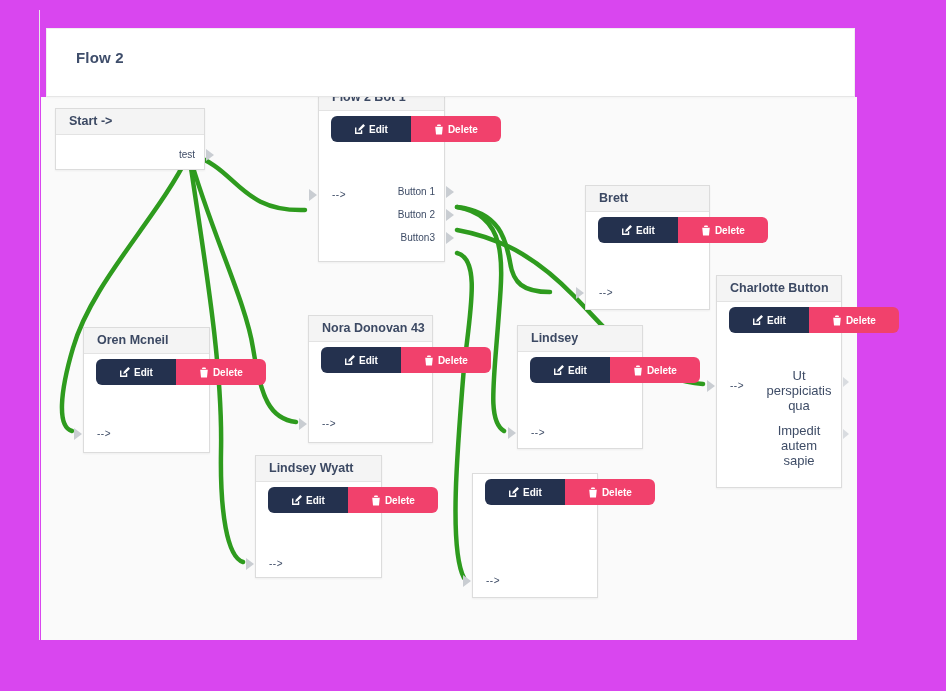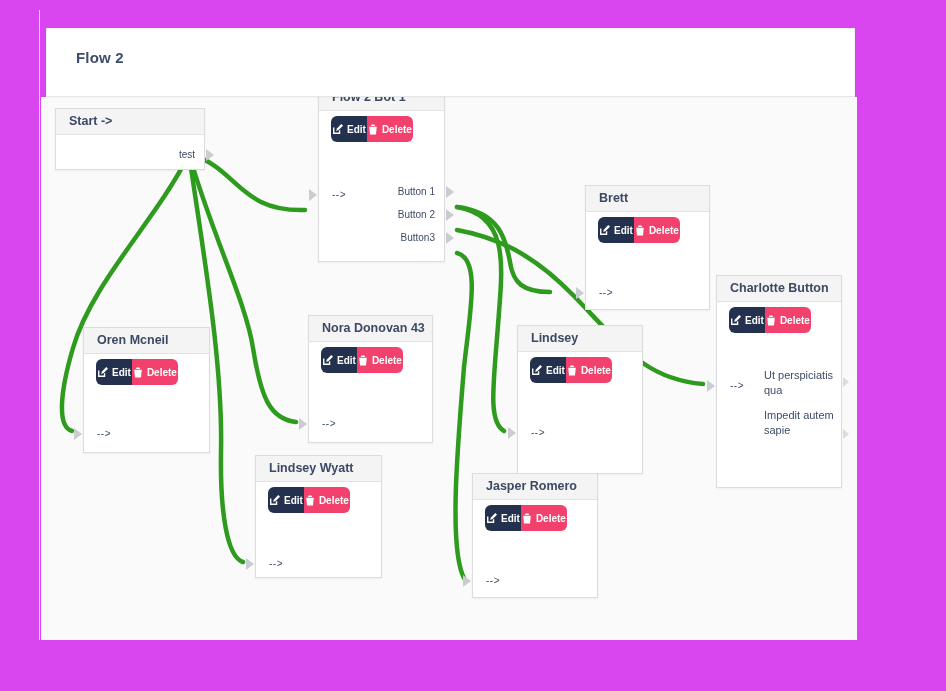--- a/index.html
+++ b/index.html
@@ -17,27 +17,27 @@
 
   svg.wires { position:absolute; left:0; top:0; width:946px; height:691px; z-index:1; }
   svg.wires path { stroke:#2e9b1e; stroke-width:4.5; fill:none; stroke-linecap:round; }
 
   .node { position:absolute; background:#fff; border:1px solid #dcdcdc; z-index:2;
           box-shadow:0 1px 2px rgba(0,0,0,.05); }
   .node-header { height:26px; line-height:25px; background:#f4f4f4; border-bottom:1px solid #e3e3e3;
                  padding:0 13px; font-size:12.5px; font-weight:bold; color:#3c4963; white-space:nowrap; overflow:hidden; }
   .btn-row { display:flex; margin:5px 0 0 12px; }
   .btn { height:26px; display:flex; align-items:center; gap:4px; font-size:10px; font-weight:bold;
-         color:#fff; padding:0 1px; border:none; cursor:pointer; font-family:"Liberation Sans",sans-serif; }
+         color:#fff; padding:0 23px; border:none; cursor:pointer; font-family:"Liberation Sans",sans-serif; }
   .btn.edit { background:#24314e; border-radius:6px 0 0 6px; }
   .btn.delete { background:#f1416c; border-radius:0 6px 6px 0; }
 
   .in-label  { position:absolute; left:13px; font-size:10px; line-height:14px; color:#3e4c66; letter-spacing:.5px; }
   .out-label { position:absolute; right:9px; font-size:10px; line-height:14px; color:#3e4c66; text-align:right; white-space:nowrap; }
-  .out-block { position:absolute; right:7px; width:70px; font-size:11px; line-height:15px; color:#3e4c66; text-align:left; }
+  .out-block { position:absolute; right:7px; width:70px; font-size:13px; line-height:15px; color:#3e4c66; text-align:center; }
   .out-block .grp { margin-bottom:10px; }
 
   .port { position:absolute; width:0; height:0;
           border-top:6px solid transparent; border-bottom:6px solid transparent; border-left:8px solid #c9cdd2; }
   .port.in  { left:-10px; }
   .port.out { right:-10px; }
   .port.small { border-top-width:5px; border-bottom-width:5px; border-left-width:6px; border-left-color:#d9dce0; right:-8px; }
 </style>
 </head>
 <body>
@@ -179,21 +179,21 @@
         <svg width="10" height="11" viewBox="0 0 12 14">
             <path fill="#fff" d="M1.2 3.5h9.6L9.8 13.5H2.2zM4.2 0.5h3.6l.9 2H3.3z"></path>
           </svg>
         <span>Delete</span>
       </button>
     </div>
     <div class="in-label" style="top:101px;">--&gt;</div>
     <div class="port in" style="top:102px;"></div>
   </div>
 
-  <div class="node" style="left:517px; top:325px; width:126px; height:149px;">
+  <div class="node" style="left:517px; top:325px; width:126px; height:124px;">
     <div class="node-header">Lindsey</div>
     <div class="btn-row">
       <button class="btn edit">
         <svg width="11" height="11" viewBox="0 0 16 16">
             <path d="M2.5 5v8.5H11V9" stroke="#fff" stroke-width="2" fill="none"></path>
             <path d="M6 10l1.2-3.6L13.5 0 16 2.5 9.6 8.8z" fill="#fff"></path>
           </svg>
         <span>Edit</span>
       </button>
       <button class="btn delete">
@@ -222,21 +222,20 @@
             <path fill="#fff" d="M1.2 3.5h9.6L9.8 13.5H2.2zM4.2 0.5h3.6l.9 2H3.3z"></path>
           </svg>
         <span>Delete</span>
       </button>
     </div>
     <div class="in-label" style="top:101px;">--&gt;</div>
     <div class="port in" style="top:102px;"></div>
   </div>
 
   <div class="node" style="left:472px; top:473px; width:126px; height:125px;">
-    <div class="node-header">Jasper Romero</div>
     <div class="btn-row">
       <button class="btn edit">
         <svg width="11" height="11" viewBox="0 0 16 16">
             <path d="M2.5 5v8.5H11V9" stroke="#fff" stroke-width="2" fill="none"></path>
             <path d="M6 10l1.2-3.6L13.5 0 16 2.5 9.6 8.8z" fill="#fff"></path>
           </svg>
         <span>Edit</span>
       </button>
       <button class="btn delete">
         <svg width="10" height="11" viewBox="0 0 12 14">

